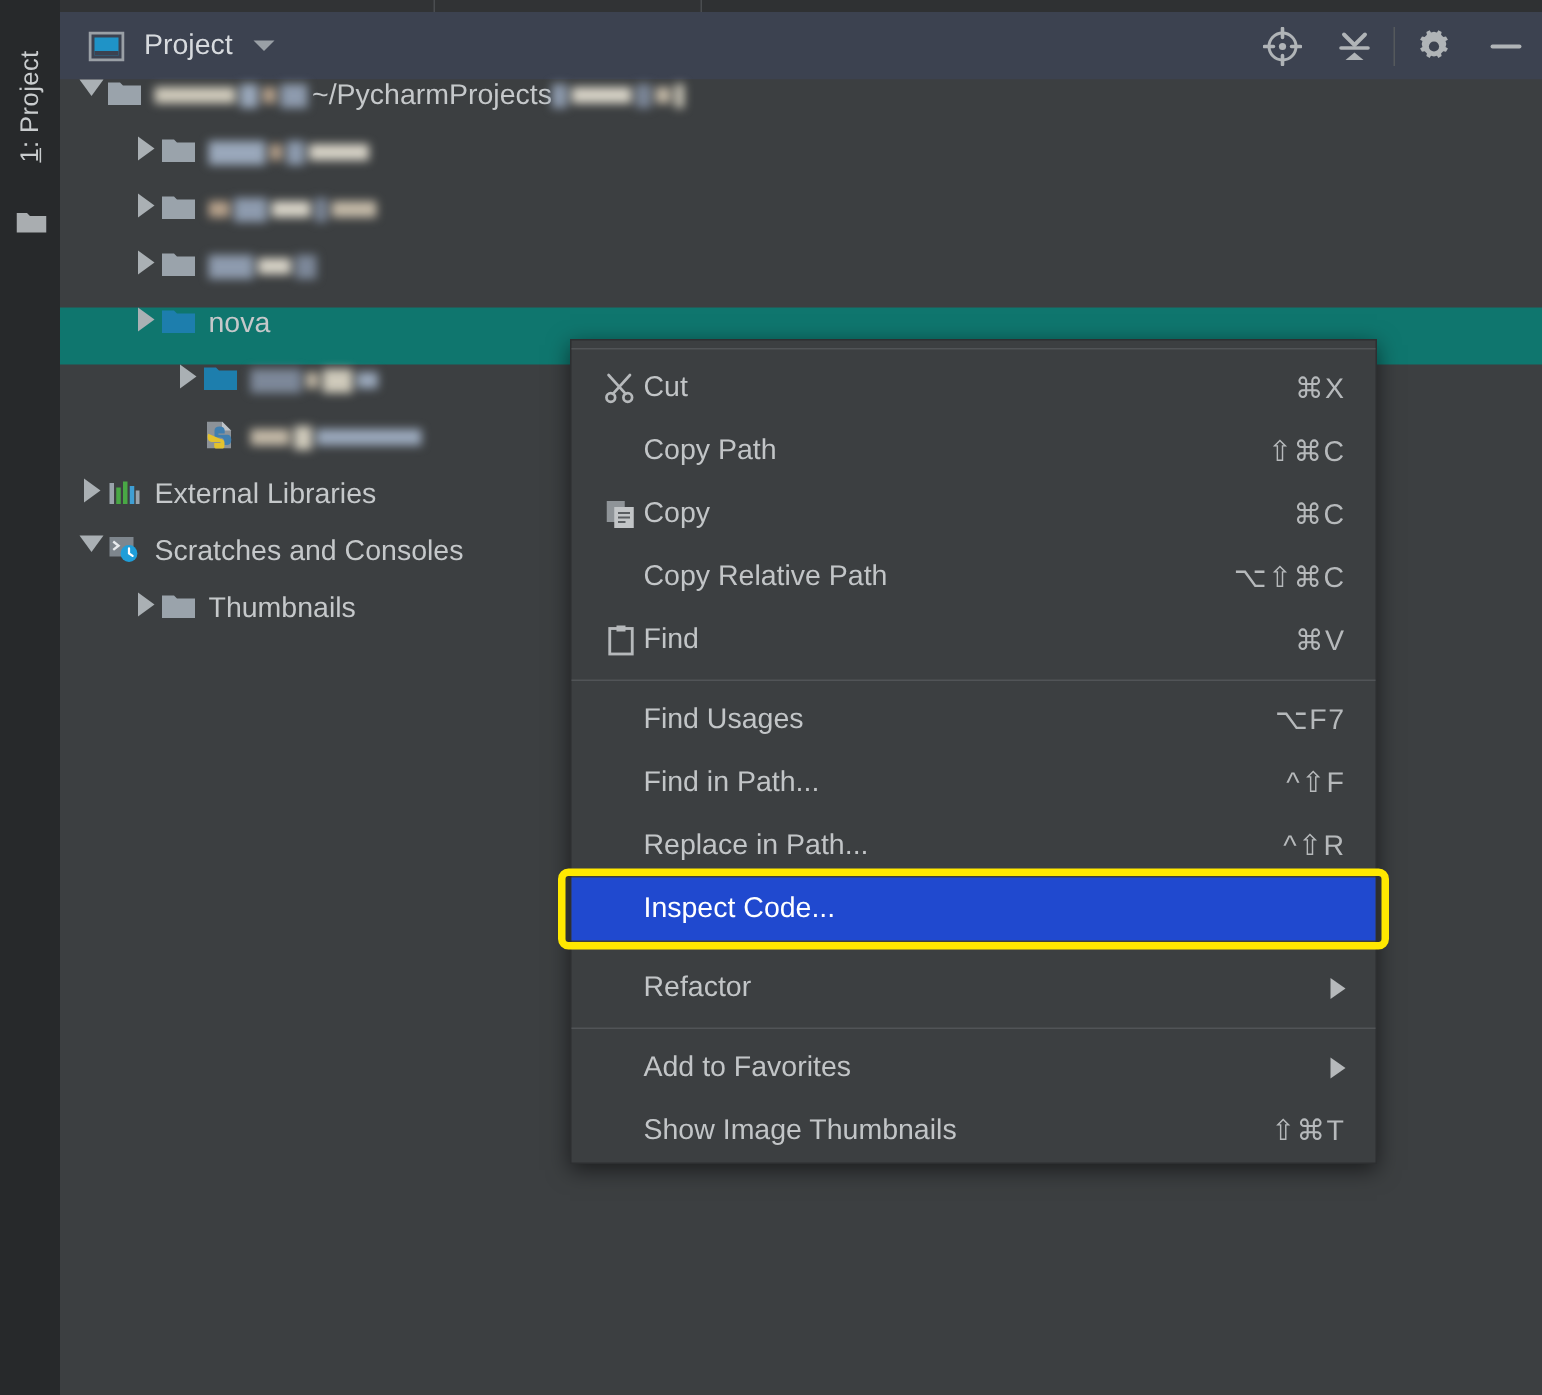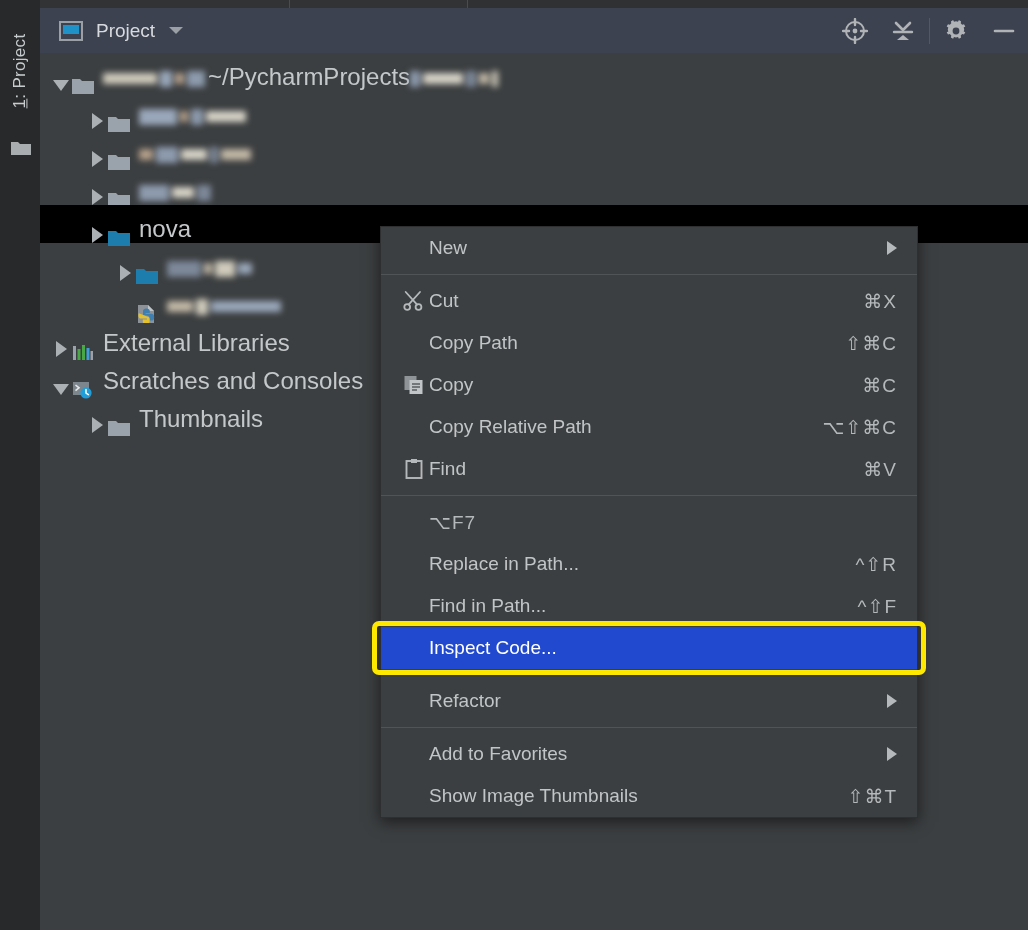--- a/index.html
+++ b/index.html
@@ -47,24 +47,24 @@
     border-left:7px solid transparent; border-right:7px solid transparent;
     border-top:7px solid #9aa0a6;
   }
   .hdr-tools { margin-left:auto; display:flex; align-items:center; height:45px; }
   .hdr-btn { width:48px; height:45px; display:flex; align-items:center; justify-content:center; }
   .hdr-sep { width:1px; height:26px; background:#55595c; margin:0 2px; }
 
   
   .tree { position:absolute; left:0; top:45px; width:988px; height:877px; background:#3c3f41; }
   .row {
-    position:relative; height:38px; display:flex; align-items:flex-end;
-    color:#c5c8ca; font-size:24px; white-space:nowrap;
-  }
-  .row.selected { background:#000000; }
+    position:relative; height:38px; display:flex; align-items:flex-start;
+    color:#c5c8ca; font-size:19px; white-space:nowrap;
+  }
+  .row.selected { background:#0f766e; }
   .tw { width:22px; display:flex; align-items:center; justify-content:center; flex:none; }
   .tri-r { width:0;height:0;border-top:8px solid transparent;border-bottom:8px solid transparent;border-left:11px solid #aab0b4; }
   .tri-d { width:0;height:0;border-left:8px solid transparent;border-right:8px solid transparent;border-top:11px solid #aab0b4; }
   .ficon { width:22px; height:18px; flex:none; margin-right:9px; }
   .lbl { flex:none; }
   .blur { display:inline-block; filter:blur(3.2px); vertical-align:middle; }
   .blur span { display:inline-block; height:13px; margin-right:3px; vertical-align:middle; }
 
   
   .ctx {
@@ -254,25 +254,20 @@
           </span>
           <span class="ficon"><svg width="22" height="18" viewBox="0 0 22 18">
               <path d="M0 2h8l2 2h12v13H0z" fill="#9aa3ab"></path>
             </svg></span>
           <span class="lbl">Thumbnails</span>
         </div>
       </div>
   </div>
 
   <div class="ctx" id="ctx">
-      <div class="mi">
-        <span class="mic"></span>
-        <span class="mlabel">New</span>
-        <span class="marrow"></span>
-      </div>
       <div class="msep"></div>
       <div class="mi">
         <span class="mic">
           <svg width="22" height="22" viewBox="0 0 22 22">
             <circle cx="4.2" cy="17" r="2.9" fill="none" stroke="#b6b9bb" stroke-width="1.8"></circle>
             <circle cx="15.5" cy="17" r="2.9" fill="none" stroke="#b6b9bb" stroke-width="1.8"></circle>
             <path d="M5.6 14.6L17 2M14.1 14.6L2.7 2" stroke="#b6b9bb" stroke-width="1.8" stroke-linecap="round"></path>
           </svg>
         </span>
         <span class="mlabel">Cut</span>
@@ -305,32 +300,33 @@
             <rect x="3.5" y="3" width="15" height="17" fill="none" stroke="#b6b9bb" stroke-width="1.9"></rect>
             <rect x="8" y="1" width="6" height="4" fill="#b6b9bb"></rect>
           </svg>
         </span>
         <span class="mlabel">Find</span>
         <span class="msc">⌘V</span>
       </div>
       <div class="msep"></div>
       <div class="mi">
         <span class="mic"></span>
+        <span class="mlabel">Find Usages</span>
         <span class="msc">⌥F7</span>
+      </div>
+      <div class="mi">
+        <span class="mic"></span>
+        <span class="mlabel">Find in Path...</span>
+        <span class="msc">^⇧F</span>
       </div>
       <div class="mi">
         <span class="mic"></span>
         <span class="mlabel">Replace in Path...</span>
         <span class="msc">^⇧R</span>
       </div>
-      <div class="mi">
-        <span class="mic"></span>
-        <span class="mlabel">Find in Path...</span>
-        <span class="msc">^⇧F</span>
-      </div>
       <div class="mi highlight">
         <span class="mic"></span>
         <span class="mlabel">Inspect Code...</span>
         <span class="hl-frame"></span>
       </div>
       <div class="msep"></div>
       <div class="mi">
         <span class="mic"></span>
         <span class="mlabel">Refactor</span>
         <span class="marrow"></span>

